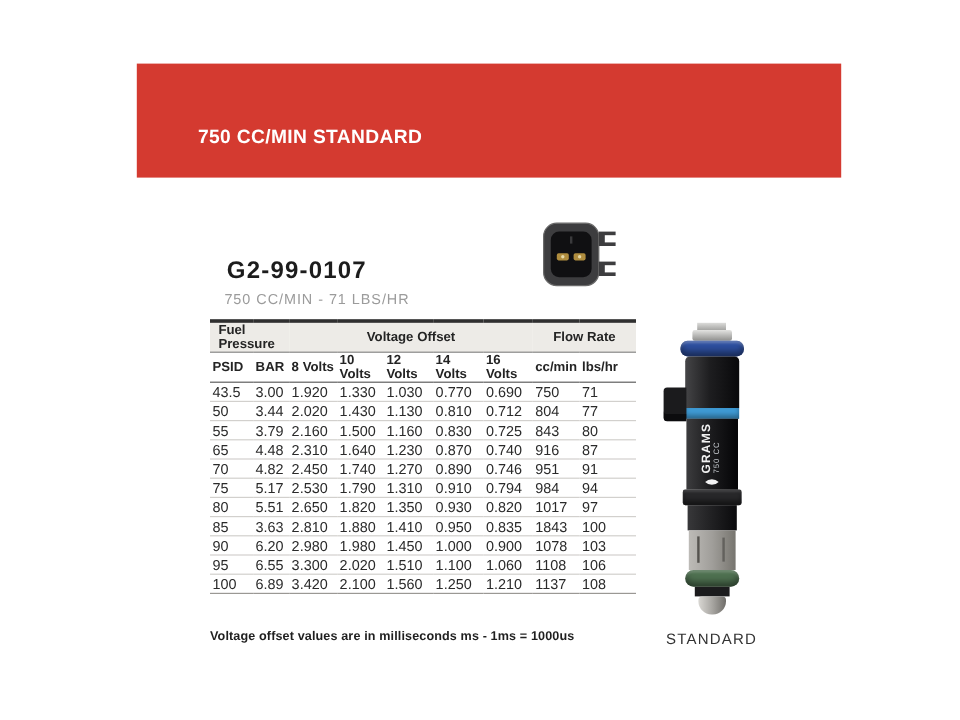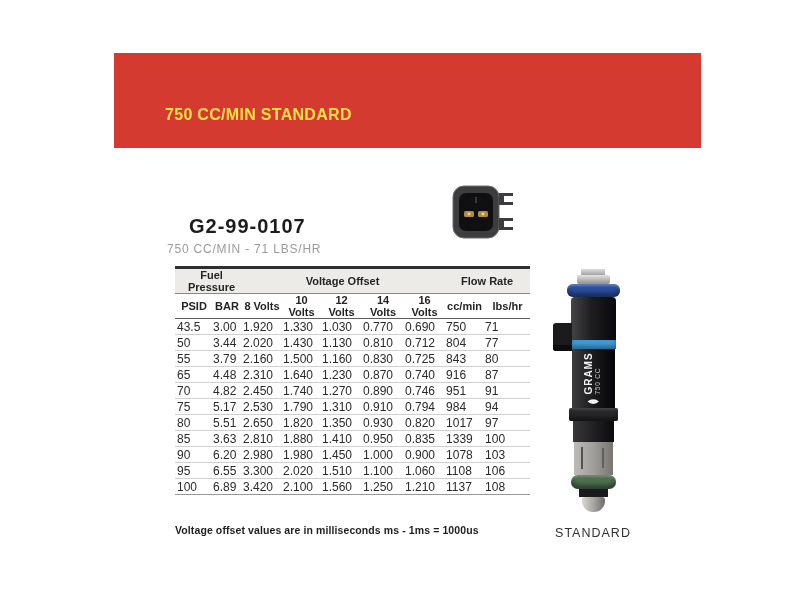--- a/index.html
+++ b/index.html
@@ -2,44 +2,44 @@
 <html><head>
 <meta charset="utf-8">
 <style>
   * { margin:0; padding:0; box-sizing:border-box; }
   html,body { background:#fff; }
   body { font-family:"Liberation Sans", sans-serif; }
   .page { position:relative; width:800px; height:600px; background:#ffffff; overflow:hidden; }
 
   
   .banner { position:absolute; left:114px; top:53px; width:587px; height:95px; background:#d43a30; }
-  .banner-title { position:absolute; left:51px; top:53px; color:#fde047; font-weight:bold;
+  .banner-title { position:absolute; left:51px; top:53px; color:#ffffff; font-weight:bold;
                   font-size:16px; letter-spacing:0.3px; white-space:nowrap; }
 
   
   .product-code { position:absolute; left:189px; top:215px; font-size:20px; font-weight:bold;
                   color:#1c1c1c; letter-spacing:1px; }
-  .product-subtitle { position:absolute; left:167px; top:242px; font-size:12px; color:#9b9b9b;
+  .product-subtitle { position:absolute; left:187px; top:242px; font-size:12px; color:#9b9b9b;
                       letter-spacing:0.8px; }
 
   
   .connector-icon { position:absolute; left:452px; top:184px; width:62px; height:56px; }
   .connector-label { position:absolute; left:360px; top:246px; font-size:10.5px; font-weight:bold;
                      color:#1c1c1c; letter-spacing:0.1px; }
 
   
   .spec-table { position:absolute; left:175px; top:266px; width:355px; border-collapse:collapse;
                 table-layout:fixed; }
   .spec-table tr.group-row { background:#edebe7; height:21px;
                 border-top:3px solid #2f2f2f; border-bottom:1px solid #8a8a8a; }
   .spec-table tr.group-row th { font-size:11px; font-weight:bold; color:#242424; text-align:center; }
-  .spec-table tr.group-row th.g0 { text-align:center; padding-left:7px; }
+  .spec-table tr.group-row th.g0 { text-align:left; padding-left:7px; }
   .spec-table tr.cols-row { height:16px; border-bottom:1.5px solid #5f5f5f; }
   .spec-table tr.cols-row th { font-size:11px; font-weight:bold; color:#242424;
-                text-align:center; padding-left:2px; }
+                text-align:left; padding-left:2px; }
   .spec-table tbody tr { height:16px; border-bottom:1px solid #d2d0cd; }
   .spec-table tbody tr:last-child { border-bottom:1.5px solid #9a9894; }
   .spec-table td { font-size:12px; color:#2a2a2a; text-align:left; padding-left:2px; }
 
   .footnote { position:absolute; left:175px; top:524px; font-size:10.5px; font-weight:bold;
               color:#1f1f1f; letter-spacing:0.1px; }
 
   
   .injector { position:absolute; left:553px; top:269px; width:80px; height:245px;
               display:flex; flex-direction:column; align-items:center; }
@@ -217,21 +217,21 @@
           <td>97</td>
         </tr>
         <tr>
           <td>85</td>
           <td>3.63</td>
           <td>2.810</td>
           <td>1.880</td>
           <td>1.410</td>
           <td>0.950</td>
           <td>0.835</td>
-          <td>1339</td>
+          <td>1843</td>
           <td>100</td>
         </tr>
         <tr>
           <td>90</td>
           <td>6.20</td>
           <td>2.980</td>
           <td>1.980</td>
           <td>1.450</td>
           <td>1.000</td>
           <td>0.900</td>

